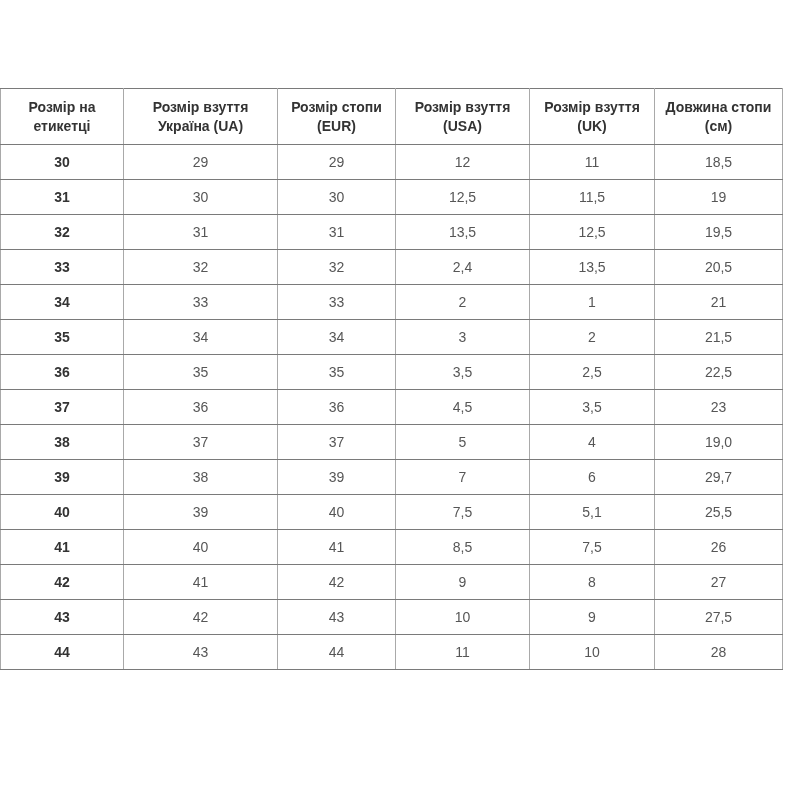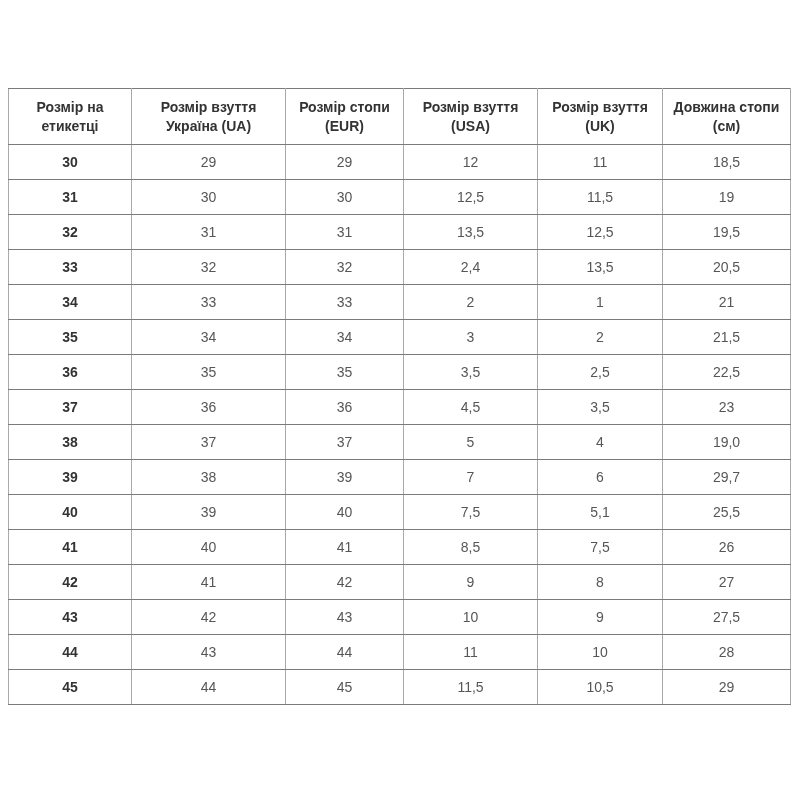--- a/index.html
+++ b/index.html
@@ -12,21 +12,21 @@
   }
   .page {
     position: relative;
     width: 800px;
     height: 800px;
     background: #ffffff;
     overflow: hidden;
   }
   .size-table {
     position: absolute;
-    left: 8px;
+    left: 0;
     top: 88px;
     width: 782px;
     border-collapse: collapse;
     table-layout: fixed;
   }
   .size-table col.c1 { width: 123px; }
   .size-table col.c2 { width: 154px; }
   .size-table col.c3 { width: 118px; }
   .size-table col.c4 { width: 134px; }
   .size-table col.c5 { width: 125px; }
@@ -197,23 +197,15 @@
           <td>27,5</td>
         </tr>
         <tr>
           <td class="label-col">44</td>
           <td>43</td>
           <td>44</td>
           <td>11</td>
           <td>10</td>
           <td>28</td>
         </tr>
-        <tr>
-          <td class="label-col">45</td>
-          <td>44</td>
-          <td>45</td>
-          <td>11,5</td>
-          <td>10,5</td>
-          <td>29</td>
-        </tr>
       </tbody>
   </table>
 </div>
 
 </body></html>

